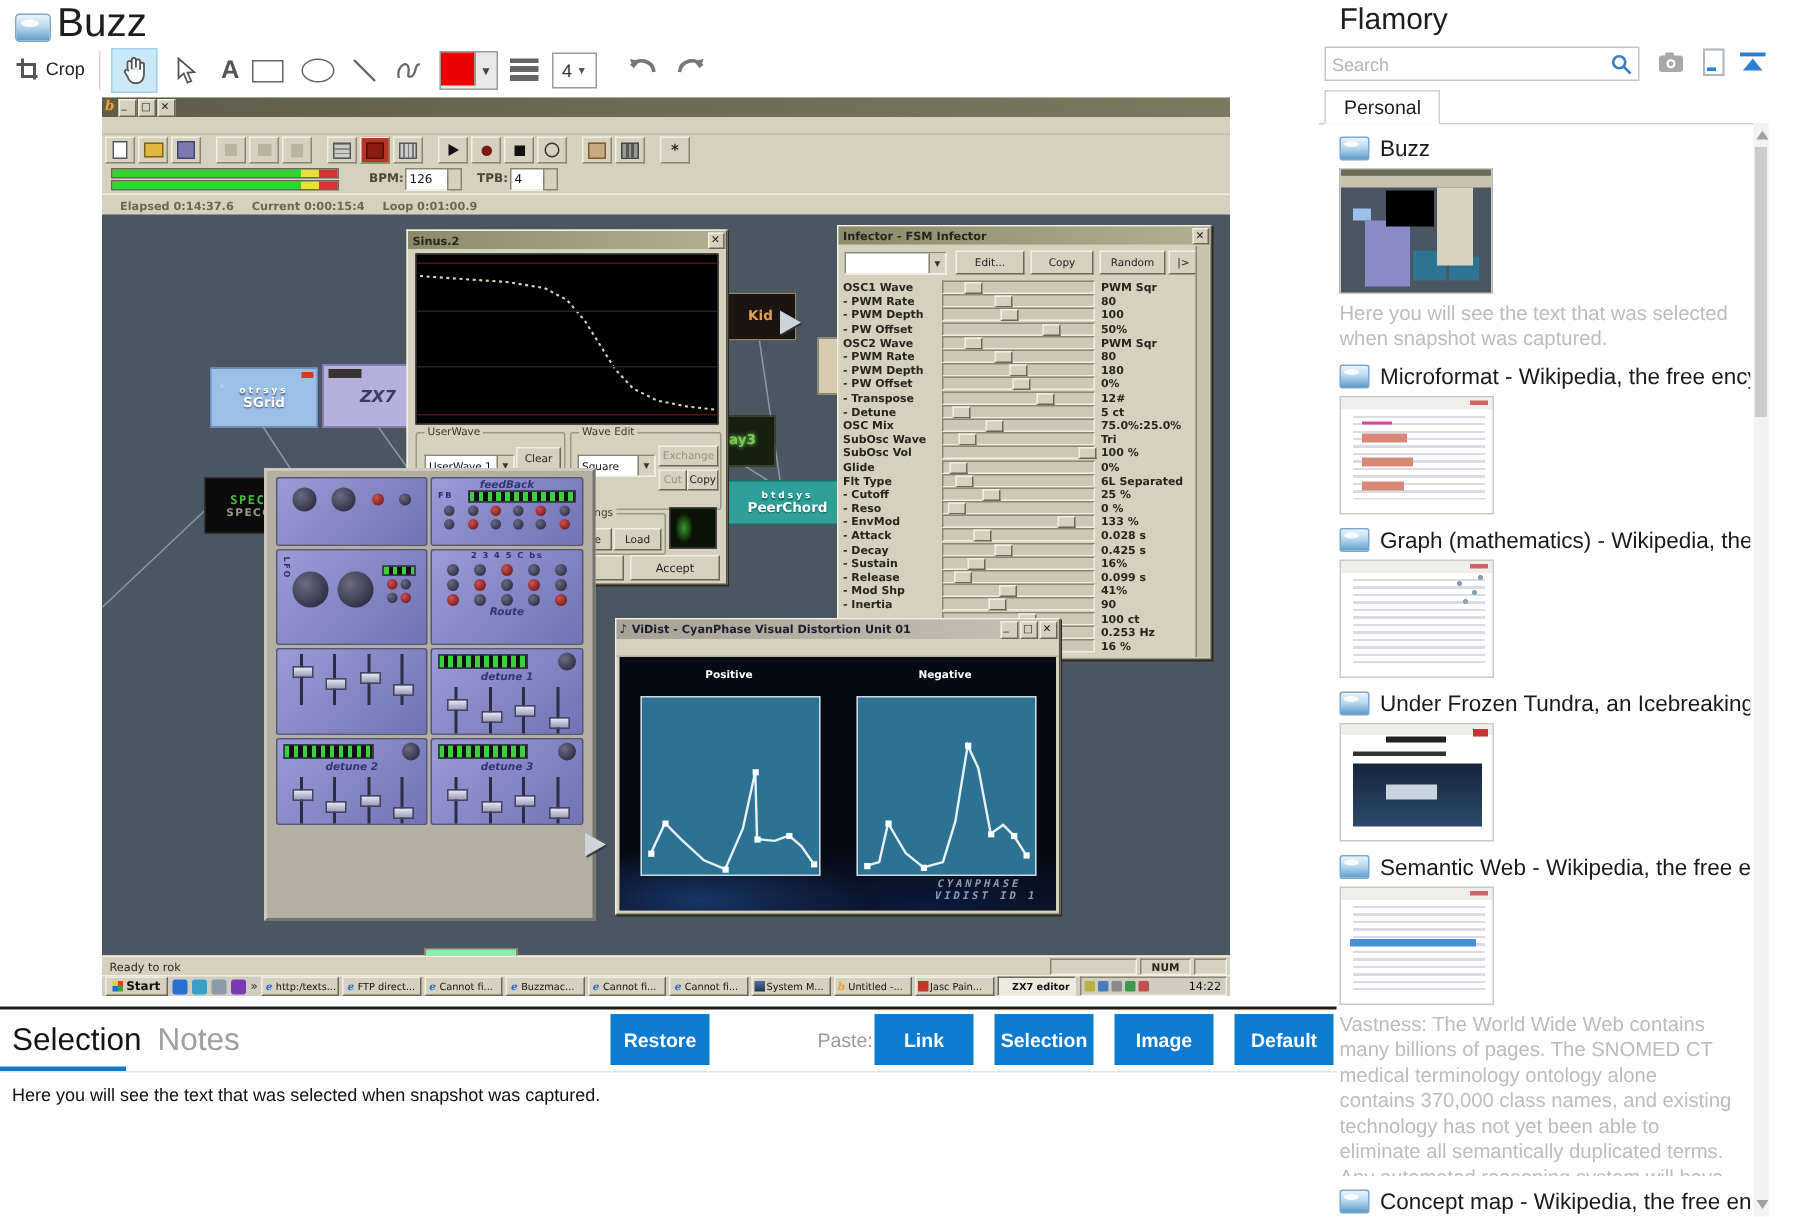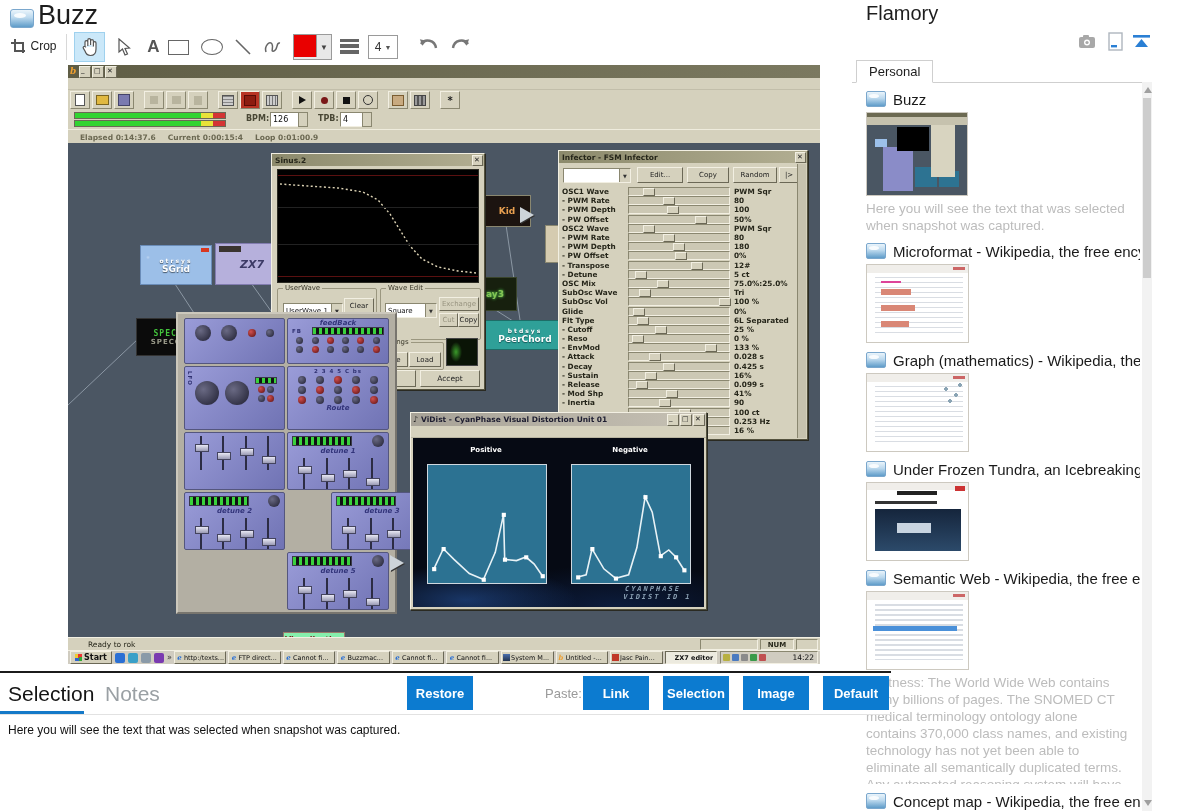--- a/index.html
+++ b/index.html
@@ -29,21 +29,21 @@
   #color-box{left:293px;top:4px;width:37px;height:24px;border:1px solid #9a9a9a;background:#e8e8e8;display:flex;cursor:pointer;}
   #color-swatch{width:22px;height:22px;margin:0;background:#e90000;border-right:1px solid #9a9a9a;}
   #color-arrow{width:14px;display:flex;align-items:center;justify-content:center;font-size:8px;color:#444;}
   .width-bars{width:19px;height:15px;display:flex;flex-direction:column;justify-content:space-between;}
   .width-bars i{height:3.6px;background:#666;}
   #size-select{left:368px;top:5px;width:28px;height:22px;border:1px solid #9a9a9a;display:flex;align-items:center;justify-content:center;font-size:12px;color:#333;cursor:pointer;}
   #size-select .car{font-size:7px;margin-left:3px;color:#555;}
   .undo-svg{stroke:#777;fill:none;stroke-width:2.4;}
 
   
-  #sidebar{left:852px;top:0;width:300px;height:711px;}
+  #sidebar{left:879px;top:0;width:300px;height:711px;}
   #sb-title{left:14px;top:2px;font-size:20px;color:#1d1d1d;}
   #search-box{left:4px;top:31px;width:208px;height:21px;border:1px solid #c4c4c4;display:flex;align-items:center;}
   #search-input{border:0;outline:0;flex:1;font-size:12px;color:#555;padding:0 4px;font-family:"Liberation Sans",sans-serif;}
   #search-input::placeholder{color:#b5b5b5;}
   #sb-tabs{left:0px;top:60px;width:290px;height:22px;border-bottom:1px solid #cfcfcf;}
   #tab-personal{position:absolute;left:4px;top:0;height:21px;padding:0 12px;background:#fff;border:1px solid #cfcfcf;border-bottom:1px solid #fff;font-size:13px;color:#1d1d1d;display:flex;align-items:center;}
   #sb-list{left:0;top:82px;width:288px;height:729px;overflow:hidden;padding-left:14px;box-sizing:border-box;}
   .s-item{margin-top:8px;cursor:pointer;}
   .s-item-head{display:flex;align-items:center;height:18px;}
   .s-ico{width:18px;height:14px;border-radius:2px;border:1px solid #7aa7cd;flex:0 0 auto;
@@ -204,21 +204,21 @@
     radial-gradient(160px 50px at 18% 96%,rgba(40,90,170,.55),transparent 70%),
     radial-gradient(220px 60px at 70% 100%,rgba(20,50,110,.45),transparent 70%),#060a14;}
   .vd-label{position:absolute;top:8px;width:118px;text-align:center;color:#fff;font-size:7px;font-weight:bold;}
   .vd-panel{position:absolute;top:26px;width:118px;height:118px;background:#2c7292;border:1px solid #cfd8df;}
   #vd-logo{position:absolute;right:12px;bottom:6px;text-align:left;transform:skewX(-12deg);
     font-family:"DejaVu Sans Mono",monospace;font-size:7px;font-weight:bold;color:#96adc0;line-height:8px;letter-spacing:2px;opacity:.9;}
   .tri{position:absolute;width:0;height:0;border-top:8px solid transparent;border-bottom:8px solid transparent;border-left:14px solid #cdd4da;z-index:6;filter:drop-shadow(1px 1px 0 #333);}
   
   #bz-status{left:0;top:572px;width:752px;height:13px;background:#d5d1bd;border-top:1px solid #f2efe2;display:flex;align-items:center;}
   #bz-status .cell{height:9px;border:1px solid;border-color:#8a8770 #f2efe2 #f2efe2 #8a8770;margin-right:2px;}
-  #status-text{flex:1;font-size:7.5px;color:#26261a;padding-left:20px;}
+  #status-text{flex:1;font-size:7.5px;color:#26261a;padding-left:5px;}
   #bz-task{left:0;top:585px;width:752px;height:13px;background:#d0ccc0;border-top:1px solid #f2efe2;display:flex;align-items:center;}
   #start-btn{width:40px;height:11px;margin-left:2px;background:#d5d1bd;border:1px solid;border-color:#f2efe2 #6b6856 #6b6856 #f2efe2;display:flex;align-items:center;justify-content:center;}
   #start-btn .flag{width:7px;height:7px;margin-right:2px;background:conic-gradient(#e33 0 25%,#3a3 0 50%,#36c 0 75%,#ec3 0);}
   #start-btn .st{font-size:8px;font-weight:bold;color:#111;}
   .ql{width:10px;height:10px;margin-left:3px;border-radius:2px;}
   .tb-btn{flex:1;max-width:60px;height:11px;margin-left:2px;background:#d5d1bd;border:1px solid;border-color:#f2efe2 #6b6856 #6b6856 #f2efe2;
     display:flex;align-items:center;overflow:hidden;}
   .tb-btn.active{background:#eceadf;border-color:#6b6856 #f2efe2 #f2efe2 #6b6856;}
   .tb-btn .tb-label{font-size:6.5px;color:#111;white-space:nowrap;overflow:hidden;}
   .tb-btn.active .tb-label{font-weight:bold;}
@@ -803,47 +803,26 @@
               <span class="sthumb" style="top:16px;"></span>
             </span>
             <span class="vslider">
               <span class="sthumb" style="top:12px;"></span>
             </span>
             <span class="vslider">
               <span class="sthumb" style="top:20px;"></span>
             </span>
           </div>
         </div>
-        <div class="rmod smod" style="left: 109px; top: 178px; width: 100px; height: 56px; margin-left: 44px;">
+        <div class="rmod smod" style="left: 109px; top: 178px; width: 100px; height: 56px;">
           <div class="mod-head">
             <span class="ledstrip" style="width:58px;height:8px;"></span>
             <span class="knob" style="width:12px;height:12px;"></span>
           </div>
           <div class="rtitle">detune 3</div>
-          <div class="srow">
-            <span class="vslider">
-              <span class="sthumb" style="top:8px;"></span>
-            </span>
-            <span class="vslider">
-              <span class="sthumb" style="top:16px;"></span>
-            </span>
-            <span class="vslider">
-              <span class="sthumb" style="top:12px;"></span>
-            </span>
-            <span class="vslider">
-              <span class="sthumb" style="top:20px;"></span>
-            </span>
-          </div>
-        </div>
-        <div class="rmod smod" style="left: 109px; top: 238px; width: 100px; height: 56px;">
-          <div class="mod-head">
-            <span class="ledstrip" style="width:58px;height:8px;"></span>
-            <span class="knob" style="width:12px;height:12px;"></span>
-          </div>
-          <div class="rtitle">detune 5</div>
           <div class="srow">
             <span class="vslider">
               <span class="sthumb" style="top:8px;"></span>
             </span>
             <span class="vslider">
               <span class="sthumb" style="top:16px;"></span>
             </span>
             <span class="vslider">
               <span class="sthumb" style="top:12px;"></span>
             </span>
@@ -971,20 +950,27 @@
       <span class="tray-ico" style="background:#8a8a8a;"></span>
       <span class="tray-ico" style="background:#3a9a4a;"></span>
       <span class="tray-ico" style="background:#c05050;"></span>
       <span id="clock">14:22</span>
     </div>
   </div>
 </div>
 
 <div class="abs" id="sidebar">
   <div class="abs" id="sb-title">Flamory</div>
+  <div class="abs" id="search-box">
+    <input id="search-input" placeholder="Search" style="">
+    <svg width="16" height="16" viewBox="0 0 16 16" style="margin-right:3px;">
+      <circle cx="6.5" cy="6.5" r="4" fill="none" stroke="#3f7fbf" stroke-width="1.8"></circle>
+      <line x1="9.5" y1="9.5" x2="14" y2="14" stroke="#3f7fbf" stroke-width="1.8"></line>
+    </svg>
+  </div>
   <svg class="abs" style="left:226px;top:34px;" width="18" height="15" viewBox="0 0 18 15">
     <rect x="1" y="3" width="16" height="11" rx="2" fill="#a8a8a8"></rect>
     <rect x="5" y="1" width="6" height="3" rx="1" fill="#a8a8a8"></rect>
     <circle cx="9" cy="8.5" r="3" fill="#fff"></circle>
       <circle cx="9" cy="8.5" r="1.6" fill="#a8a8a8"></circle>
   </svg>
   <svg class="abs" style="left:256px;top:32px;" width="15" height="19" viewBox="0 0 15 19">
     <rect x="1" y="1" width="13" height="17" fill="#fff" stroke="#aeb6be" stroke-width="1.4"></rect>
     <rect x="3" y="13" width="6" height="2.4" fill="#2a7fd4"></rect>
   </svg>

